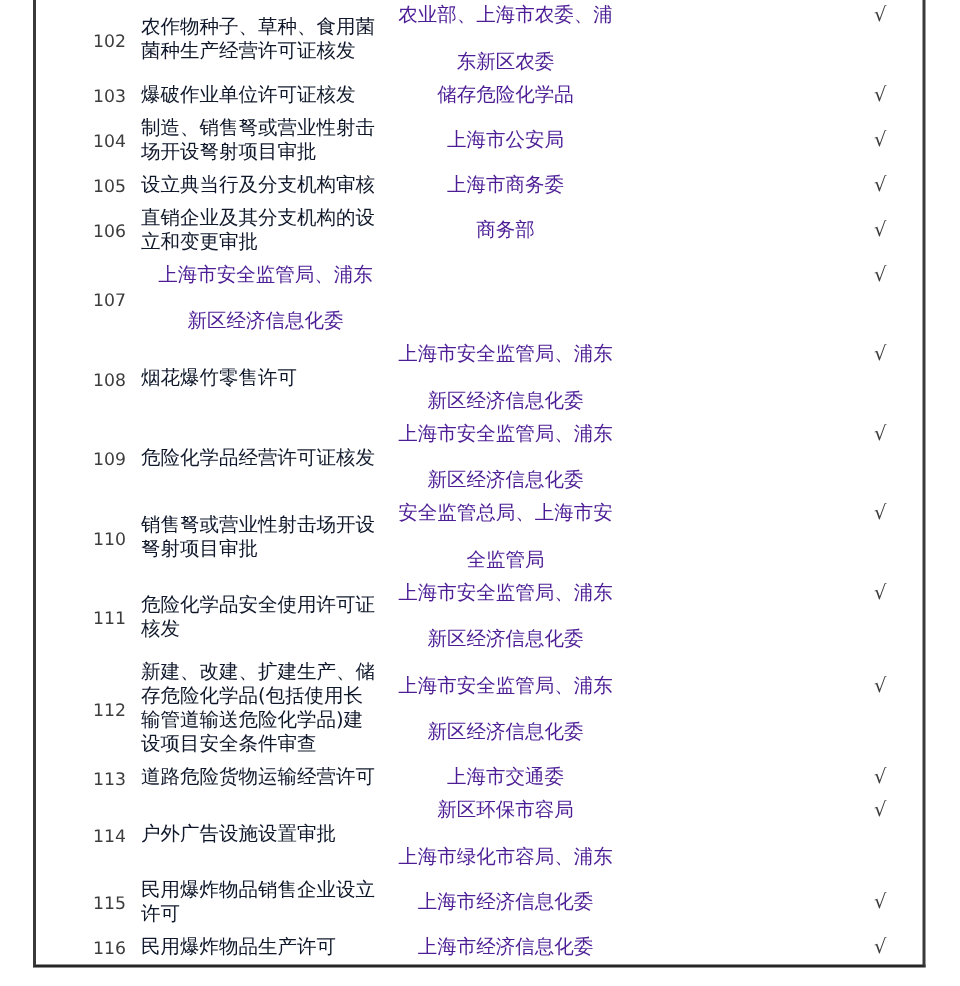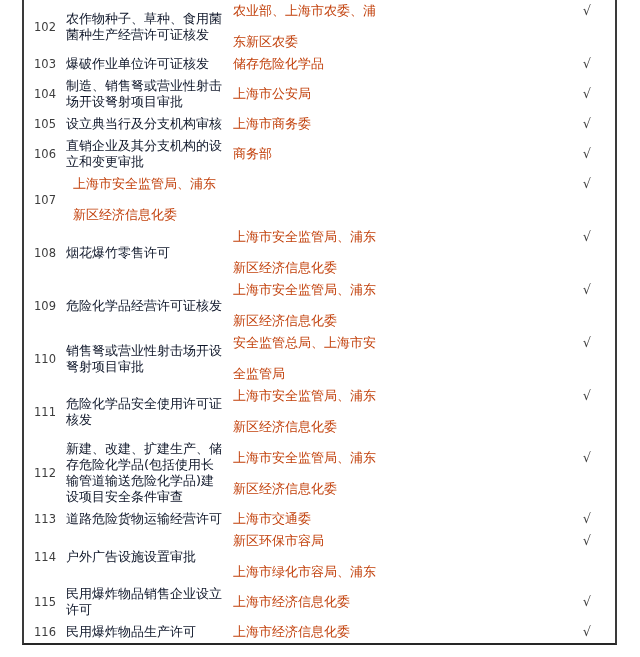--- a/index.html
+++ b/index.html
@@ -29,34 +29,36 @@
   .row {
     display: flex;
     align-items: center;
     padding: 3px 0;
   }
   .col-num {
     flex: 0 0 42px;
     text-align: center;
     font-size: 11.5px;
     color: #3d3d3d;
+    padding-left: 28px;
   }
   .col-item {
     flex: 0 0 160px;
     font-size: 13px;
     line-height: 16px;
     color: #0f172a;
     word-break: break-all;
   }
   .col-auth {
     flex: 0 0 152px;
     margin-left: 7px;
     font-size: 13px;
     line-height: 16px;
-    color: #c2410c;
+    color: #4c1d95;
+    text-align: center;
   }
   .auth-line {
     min-height: 16px;
     white-space: nowrap;
   }
   .auth-line + .auth-line {
     margin-top: 15px;
   }
   .col-check {
     flex: 1 1 auto;

